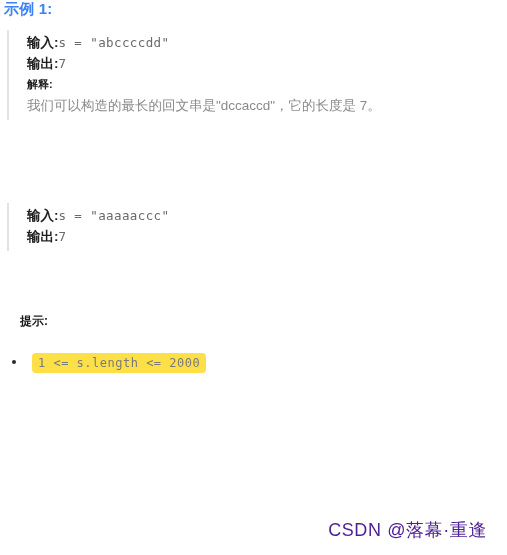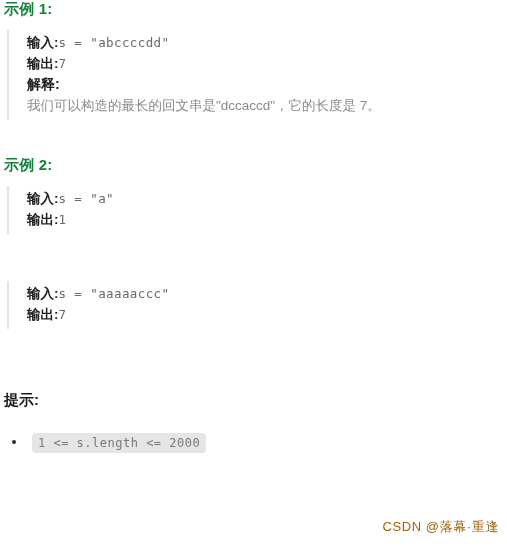--- a/index.html
+++ b/index.html
@@ -21,21 +21,21 @@
     position: relative;
     width: 507px;
     height: 555px;
     padding: 0;
   }
 
   
   .section-heading {
     font-size: 15px;
     font-weight: bold;
-    color: #15803d;
+    color: #3b82f6;
     letter-spacing: 0.2px;
     margin: 0;
     padding: 0 0 0 4px;
   }
 
   
   .example-block {
     border-left: 2px solid #e3e3e3;
     margin: 11px 0 0 7px;
     padding: 2px 0 4px 18px;
@@ -55,42 +55,42 @@
   }
   .kv-val {
     font-family: "DejaVu Sans Mono", "Liberation Mono", monospace;
     font-size: 12.5px;
     color: #6a6a6a;
     letter-spacing: 0.4px;
   }
   .explain-label {
     font-weight: bold;
     color: #1f1f1f;
-    font-size: 14px;
+    font-size: 11px;
     line-height: 21px;
   }
   .explain-text {
     font-size: 13.5px;
     line-height: 21px;
     color: #8a8a8a;
     white-space: nowrap;
   }
 
   
   .example-group { margin-bottom: 0; }
   .gap-1 { height: 36px; }
   .gap-2 { height: 36px; }
   .gap-big { height: 62px; }
 
   
   .hints-heading {
-    font-size: 15px;
+    font-size: 12px;
     font-weight: bold;
     color: #1a1a1a;
-    padding-left: 4px;
+    padding-left: 20px;
   }
   ul.hint-list {
     list-style: none;
     margin: 22px 0 0 0;
     padding: 0 0 0 10px;
   }
   ul.hint-list li {
     position: relative;
     padding-left: 22px;
     margin-bottom: 17px;
@@ -104,40 +104,40 @@
     left: 2px;
     top: 8px;
     width: 4px;
     height: 4px;
     border-radius: 50%;
     background: #2b2b2b;
   }
   code.chip {
     font-family: "DejaVu Sans Mono", "Liberation Mono", monospace;
     font-size: 12px;
-    background: #e5e5e5;
+    background: #fde047;
     color: #7a7a7a;
     border-radius: 4px;
     padding: 3px 6px;
     letter-spacing: 0.5px;
     white-space: nowrap;
   }
   .hint-text {
     font-size: 14.5px;
     color: #2b2b2b;
     vertical-align: middle;
   }
 
   
   .watermark {
     position: absolute;
-    right: 8px;
+    right: 20px;
     top: 518px;
-    font-size: 13px;
-    color: #a16207;
+    font-size: 18px;
+    color: #4c1d95;
     letter-spacing: 0.6px;
     white-space: nowrap;
     font-family: "Liberation Sans", "DejaVu Sans", sans-serif;
   }
 </style>
 </head>
 <body>
 
 <div class="page">
 
@@ -150,31 +150,20 @@
       <div class="kv-line">
         <span class="kv-key">输出:</span><span class="kv-val">7</span>
       </div>
       <div class="explain-label">解释:</div>
       <div class="explain-text">我们可以构造的最长的回文串是"dccaccd"，它的长度是 7。</div>
     </div>
   </div>
 
   <div class="gap-1"></div>
 
-  <div class="example-group">
-    <div class="section-heading">示例 2:</div>
-    <div class="example-block">
-      <div class="kv-line">
-        <span class="kv-key">输入:</span><span class="kv-val">s = "a"</span>
-      </div>
-      <div class="kv-line">
-        <span class="kv-key">输出:</span><span class="kv-val">1</span>
-      </div>
-    </div>
-  </div>
 
   <div class="gap-2"></div>
 
   <div class="example-group">
     <div class="example-block">
       <div class="kv-line">
         <span class="kv-key">输入:</span><span class="kv-val">s = "aaaaaccc"</span>
       </div>
       <div class="kv-line">
         <span class="kv-key">输出:</span><span class="kv-val">7</span>

